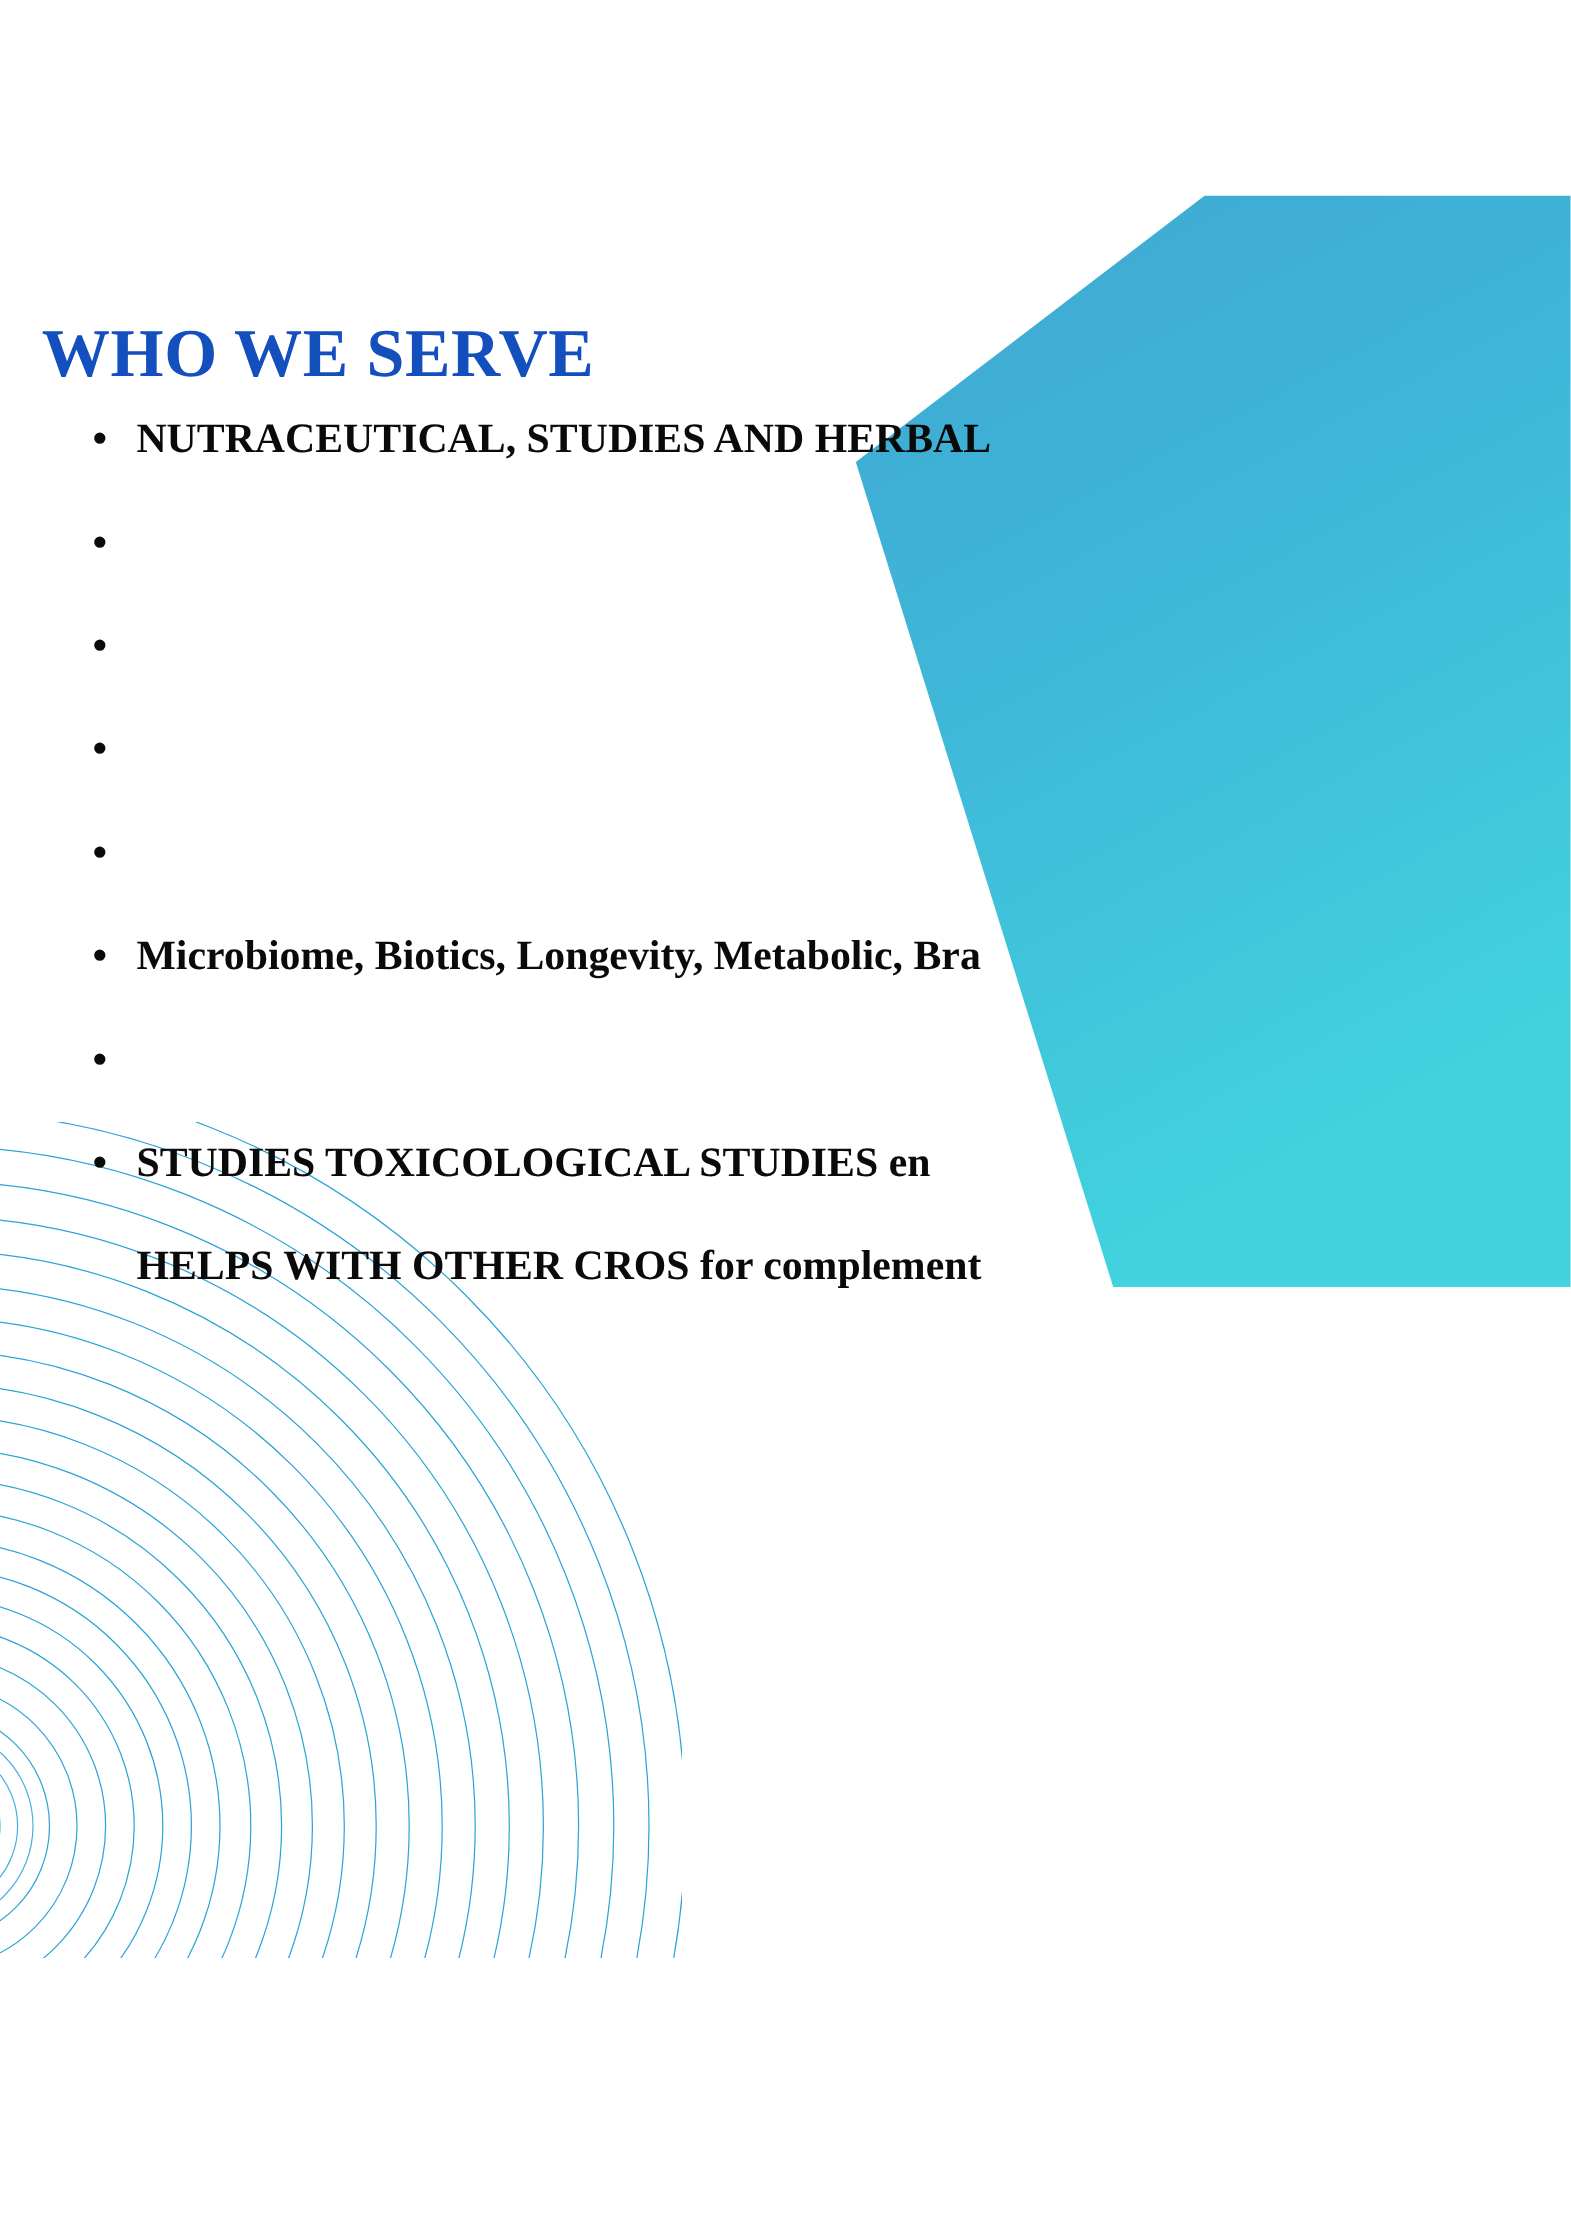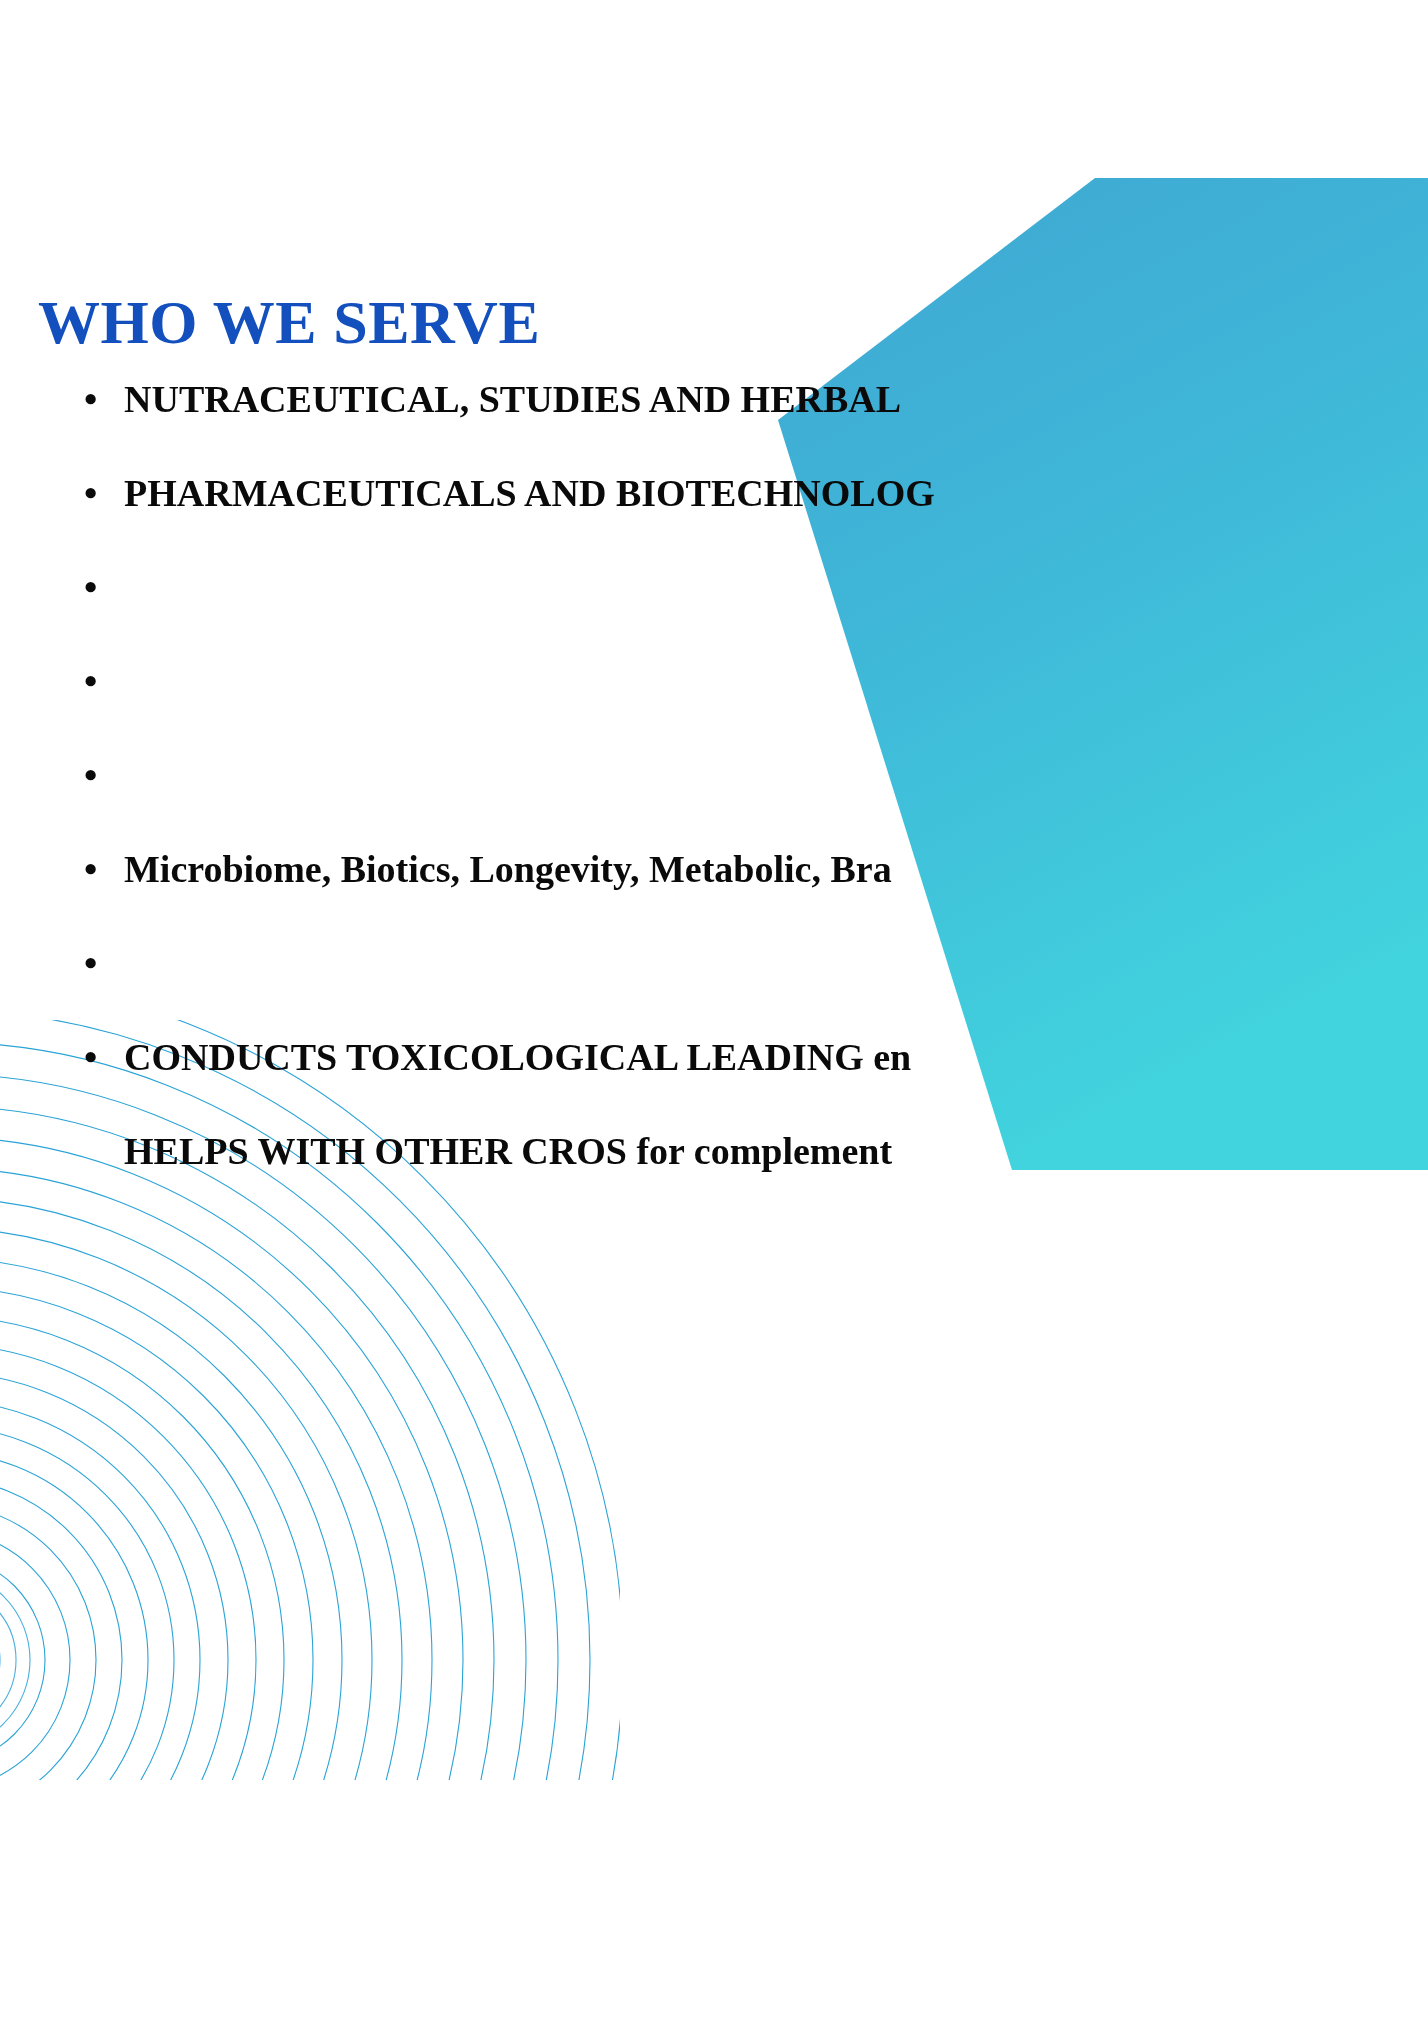--- a/index.html
+++ b/index.html
@@ -153,21 +153,20 @@
 
     <ul class="bullet-list">
 
       <li class="bullet-item">
         <span class="dot">•</span>
         <span class="bullet-text">NUTRACEUTICAL, STUDIES AND HERBAL</span>
       </li>
 
       <li class="bullet-item">
         <span class="dot">•</span>
-        <span class="bullet-text">PHARMACEUTICALS AND BIOTECHNOLOG</span>
       </li>
 
       <li class="bullet-item">
         <span class="dot">•</span>
       </li>
 
       <li class="bullet-item">
         <span class="dot">•</span>
       </li>
 
@@ -179,21 +178,21 @@
         <span class="dot">•</span>
         <span class="bullet-text">Microbiome, Biotics, Longevity, Metabolic, Bra</span>
       </li>
 
       <li class="bullet-item">
         <span class="dot">•</span>
       </li>
 
       <li class="bullet-item">
         <span class="dot">•</span>
-        <span class="bullet-text">CONDUCTS TOXICOLOGICAL LEADING en</span>
+        <span class="bullet-text">STUDIES TOXICOLOGICAL STUDIES en</span>
       </li>
 
       <li class="bullet-item no-marker">
         
         <span class="bullet-text">HELPS WITH OTHER CROS for complement</span>
       </li>
 
     </ul>
 
   </div>

